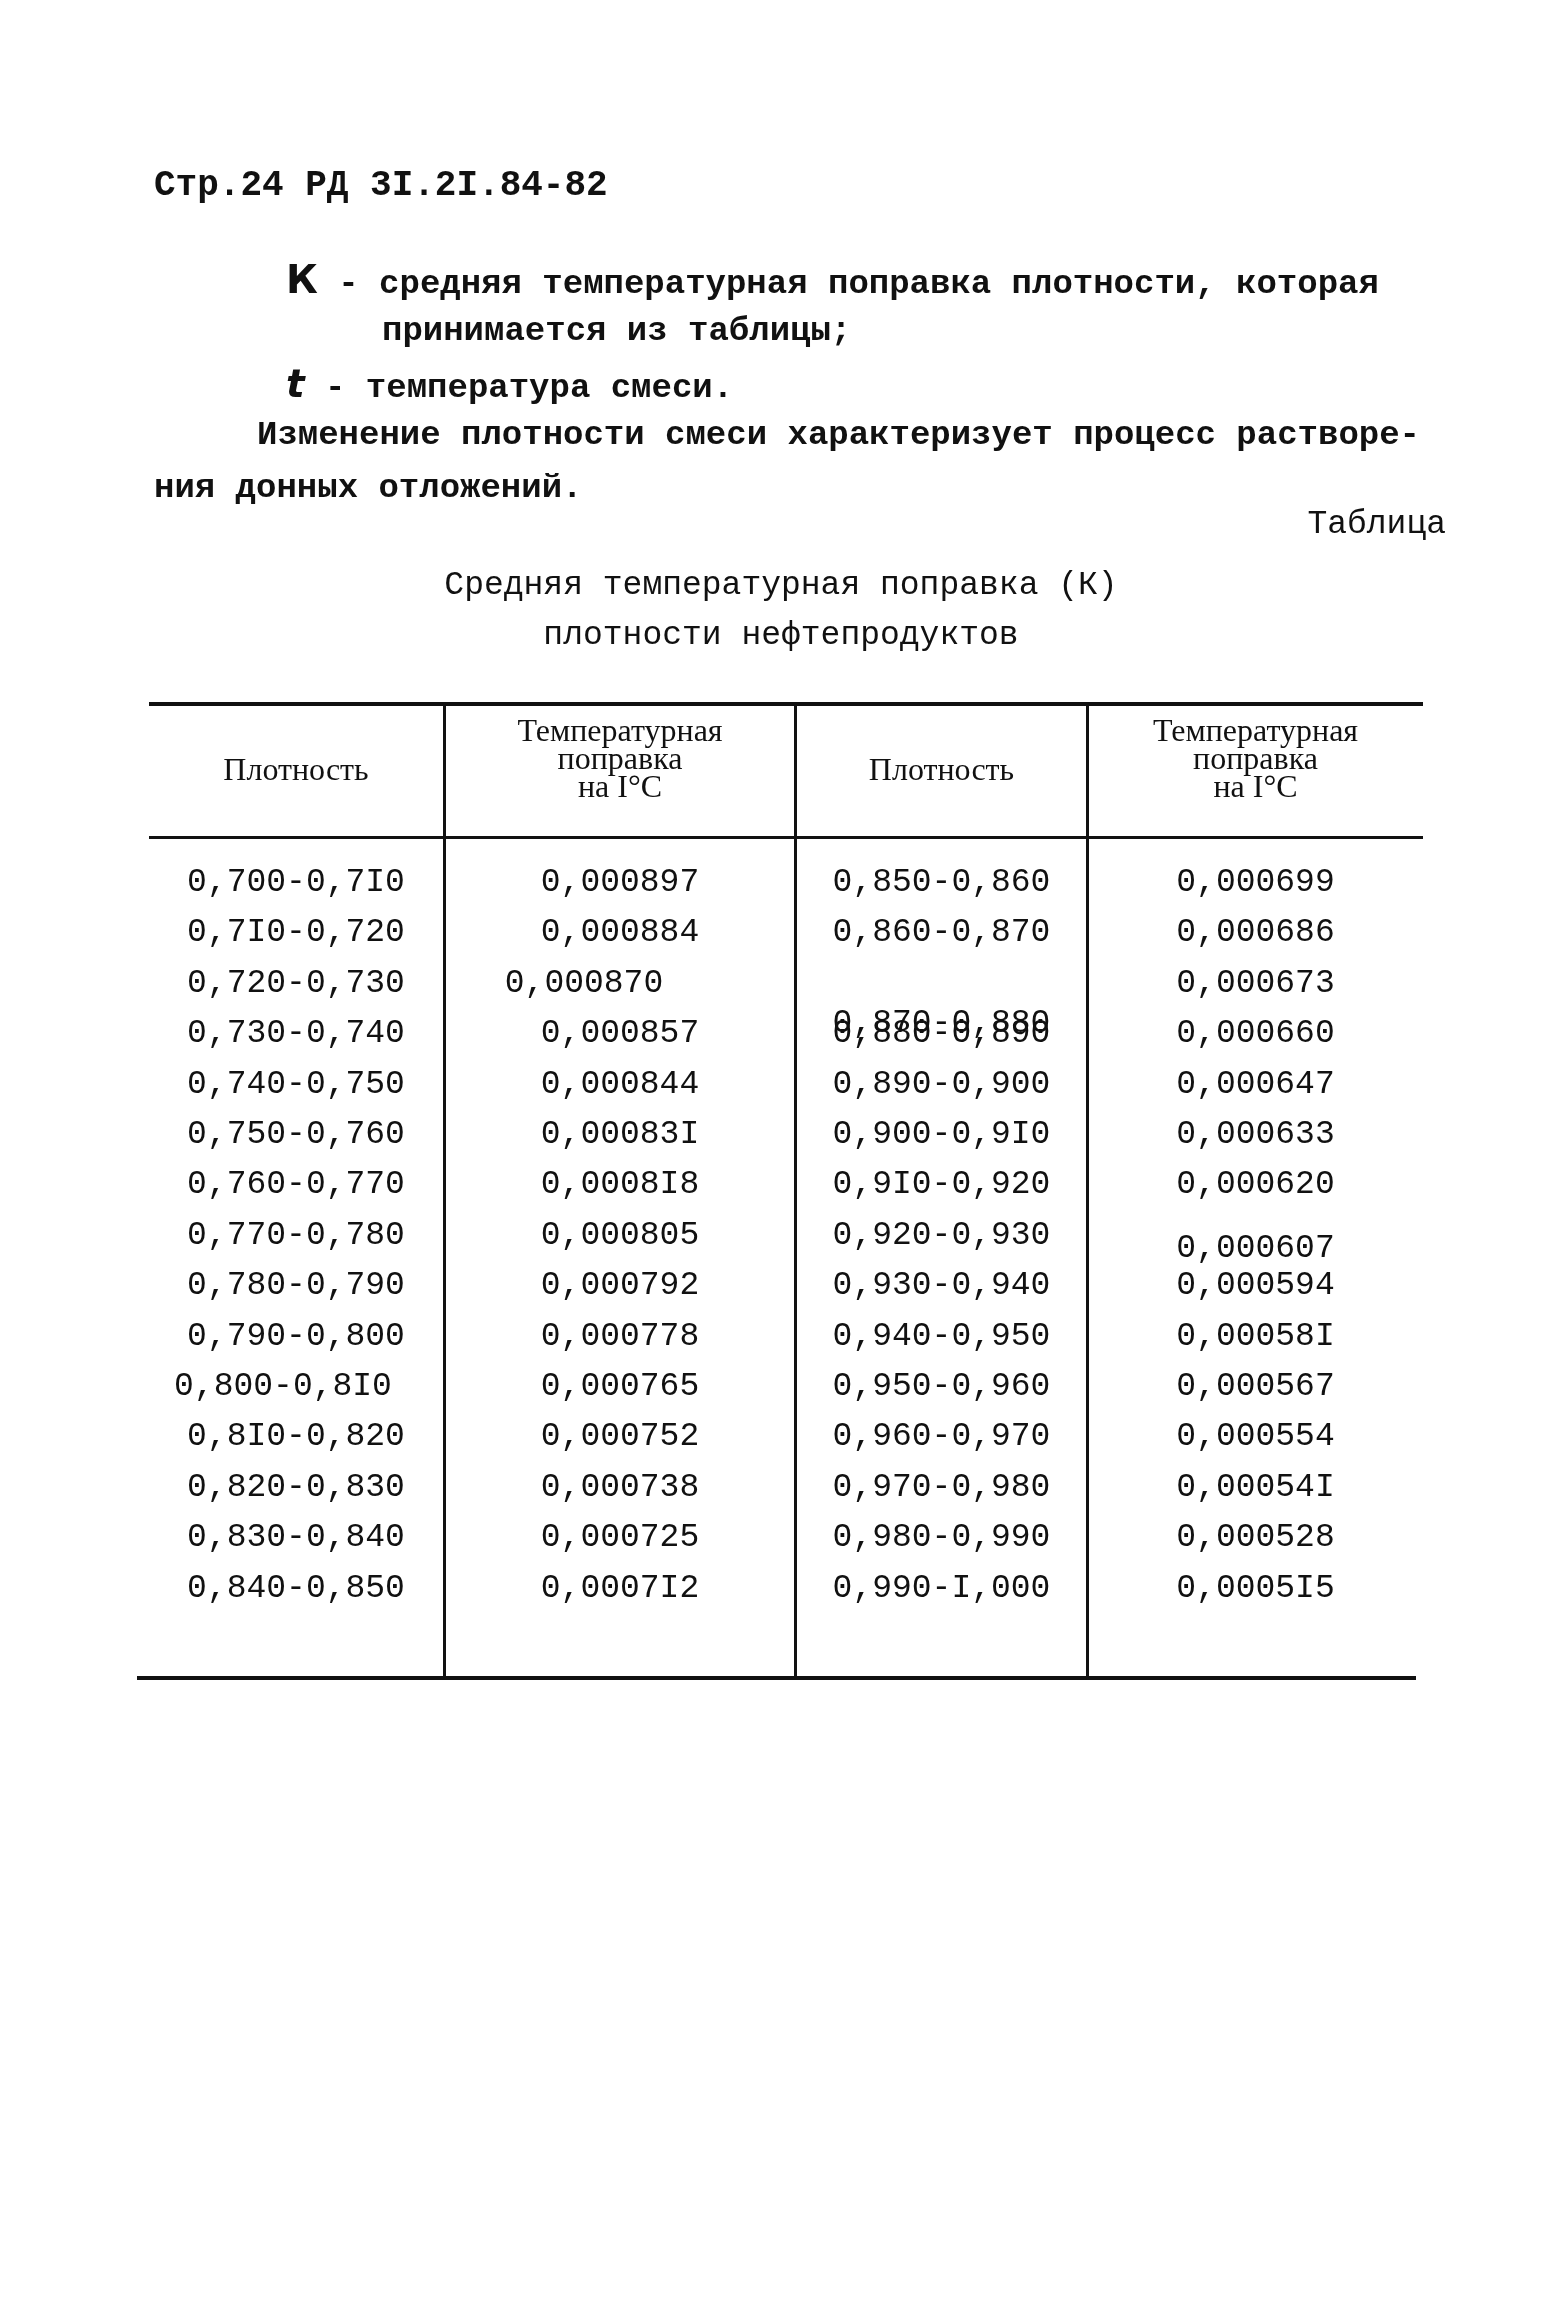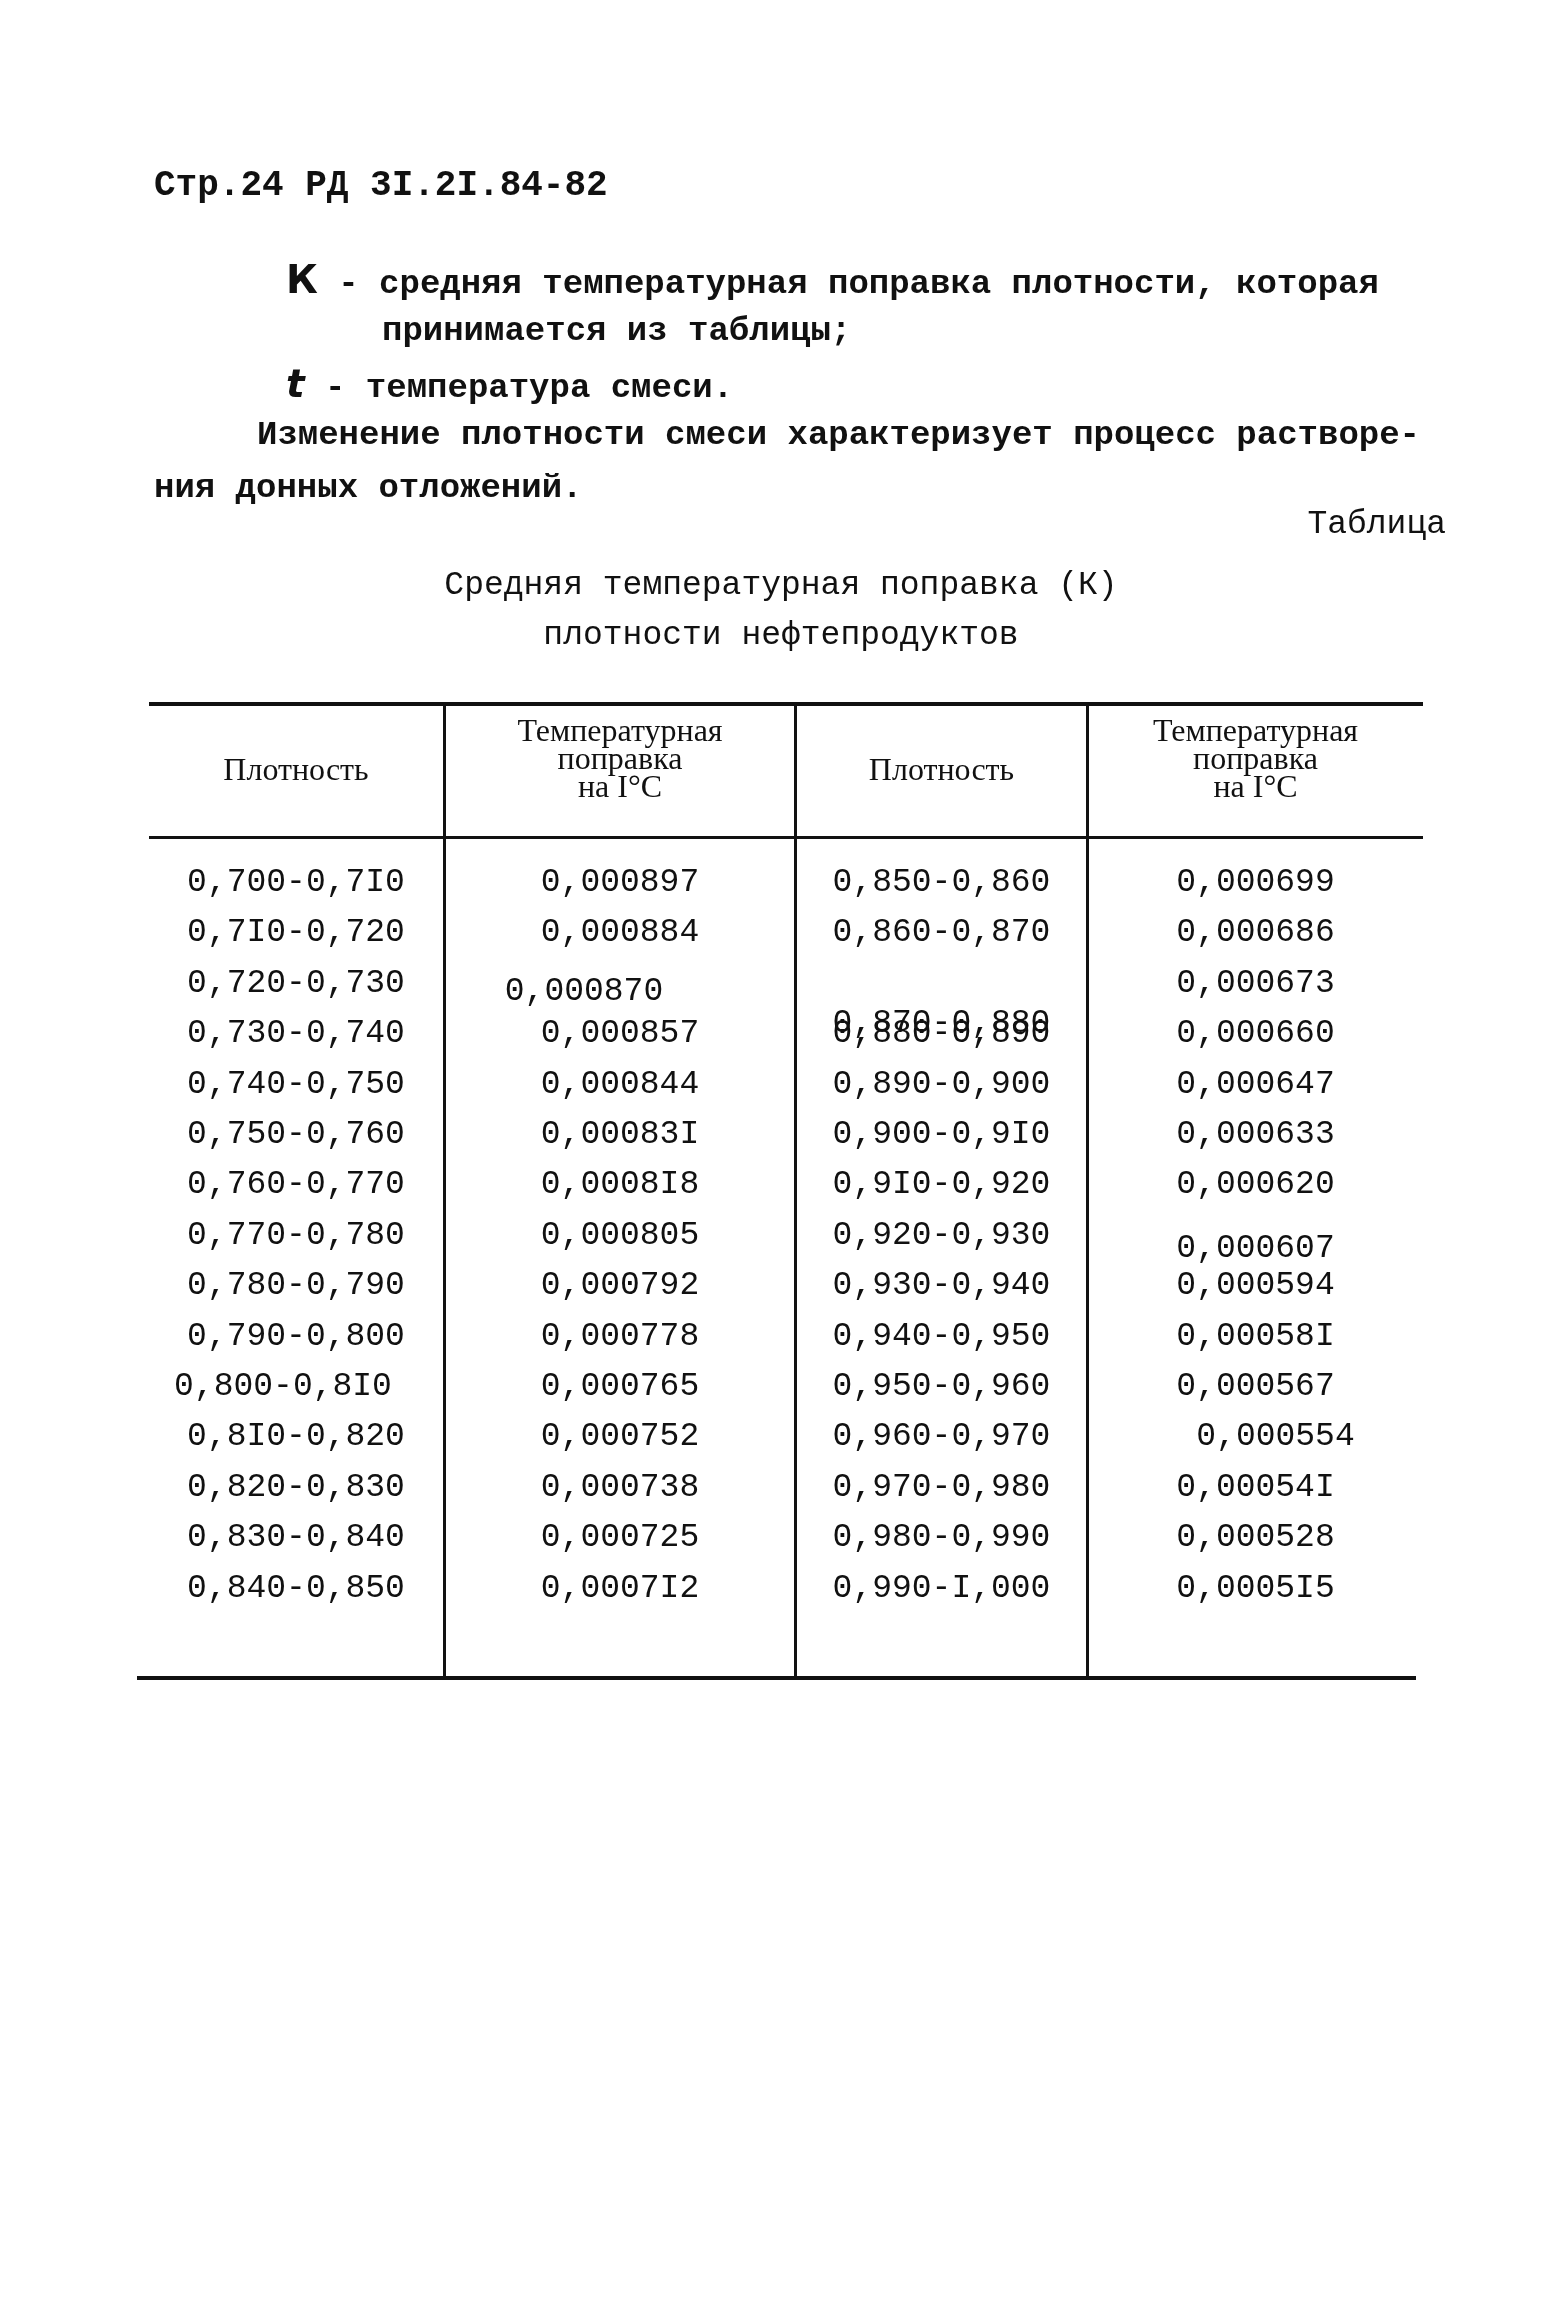--- a/index.html
+++ b/index.html
@@ -71,21 +71,21 @@
     <div class="cell" style="left: 149px; width: 294px; top: 1217px;">0,770-0,780</div>
     <div class="cell" style="left: 149px; width: 294px; top: 1267px;">0,780-0,790</div>
     <div class="cell" style="left: 149px; width: 294px; top: 1318px;">0,790-0,800</div>
     <div class="cell" style="left: 136px; width: 294px; top: 1368px;">0,800-0,8I0</div>
     <div class="cell" style="left: 149px; width: 294px; top: 1418px;">0,8I0-0,820</div>
     <div class="cell" style="left: 149px; width: 294px; top: 1469px;">0,820-0,830</div>
     <div class="cell" style="left: 149px; width: 294px; top: 1519px;">0,830-0,840</div>
     <div class="cell" style="left: 149px; width: 294px; top: 1570px;">0,840-0,850</div>
     <div class="cell" style="left: 446px; width: 348px; top: 864px;">0,000897</div>
     <div class="cell" style="left: 446px; width: 348px; top: 914px;">0,000884</div>
-    <div class="cell" style="left: 446px; width: 276px; top: 965px; margin-top: 8px;">0,000870</div>
+    <div class="cell" style="left: 446px; width: 276px; top: 965px;">0,000870</div>
     <div class="cell" style="left: 446px; width: 348px; top: 1015px;">0,000857</div>
     <div class="cell" style="left: 446px; width: 348px; top: 1066px;">0,000844</div>
     <div class="cell" style="left: 446px; width: 348px; top: 1116px;">0,00083I</div>
     <div class="cell" style="left: 446px; width: 348px; top: 1166px;">0,0008I8</div>
     <div class="cell" style="left: 446px; width: 348px; top: 1217px;">0,000805</div>
     <div class="cell" style="left: 446px; width: 348px; top: 1267px;">0,000792</div>
     <div class="cell" style="left: 446px; width: 348px; top: 1318px;">0,000778</div>
     <div class="cell" style="left: 446px; width: 348px; top: 1368px;">0,000765</div>
     <div class="cell" style="left: 446px; width: 348px; top: 1418px;">0,000752</div>
     <div class="cell" style="left: 446px; width: 348px; top: 1469px;">0,000738</div>
@@ -110,18 +110,18 @@
     <div class="cell" style="left: 1089px; width: 333px; top: 914px;">0,000686</div>
     <div class="cell" style="left: 1089px; width: 333px; top: 965px;">0,000673</div>
     <div class="cell" style="left: 1089px; width: 333px; top: 1015px;">0,000660</div>
     <div class="cell" style="left: 1089px; width: 333px; top: 1066px;">0,000647</div>
     <div class="cell" style="left: 1089px; width: 333px; top: 1116px;">0,000633</div>
     <div class="cell" style="left: 1089px; width: 333px; top: 1166px;">0,000620</div>
     <div class="cell" style="left: 1089px; width: 333px; top: 1217px; margin-top: 13px;">0,000607</div>
     <div class="cell" style="left: 1089px; width: 333px; top: 1267px;">0,000594</div>
     <div class="cell" style="left: 1089px; width: 333px; top: 1318px;">0,00058I</div>
     <div class="cell" style="left: 1089px; width: 333px; top: 1368px;">0,000567</div>
-    <div class="cell" style="left: 1089px; width: 333px; top: 1418px; padding-left: 20px;">0,000554</div>
+    <div class="cell" style="left: 1089px; width: 333px; top: 1418px;">0,000554</div>
     <div class="cell" style="left: 1089px; width: 333px; top: 1469px;">0,00054I</div>
     <div class="cell" style="left: 1089px; width: 333px; top: 1519px;">0,000528</div>
     <div class="cell" style="left: 1089px; width: 333px; top: 1570px;">0,0005I5</div>
   </div>
 
 
 </body></html>

